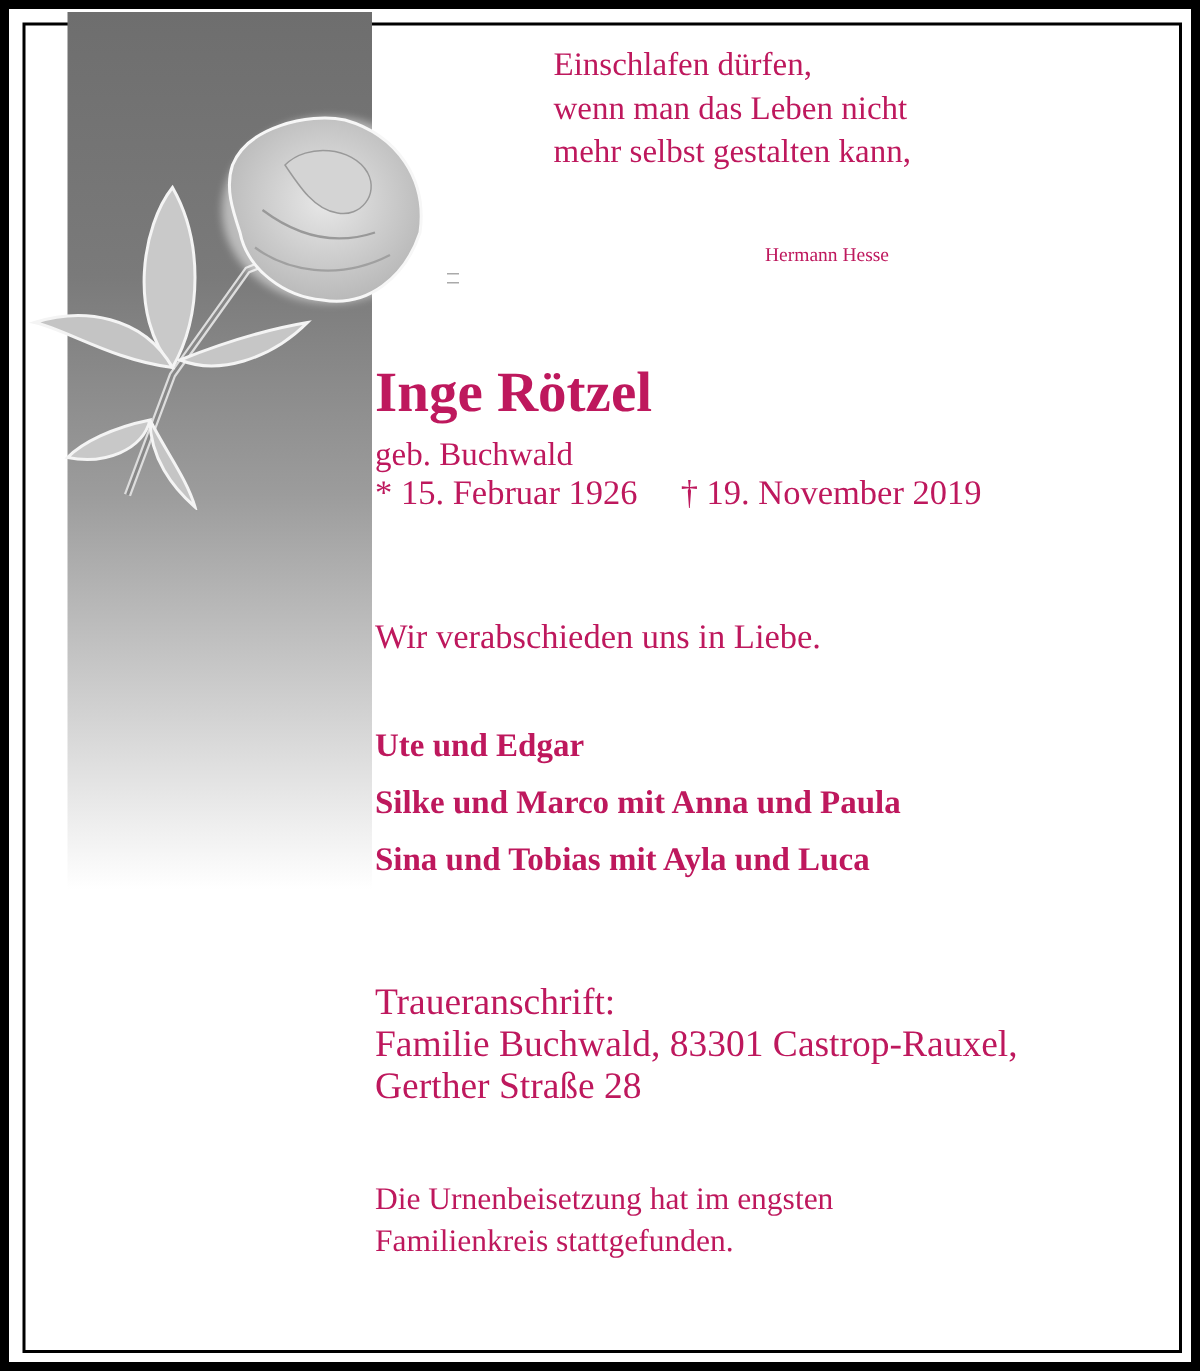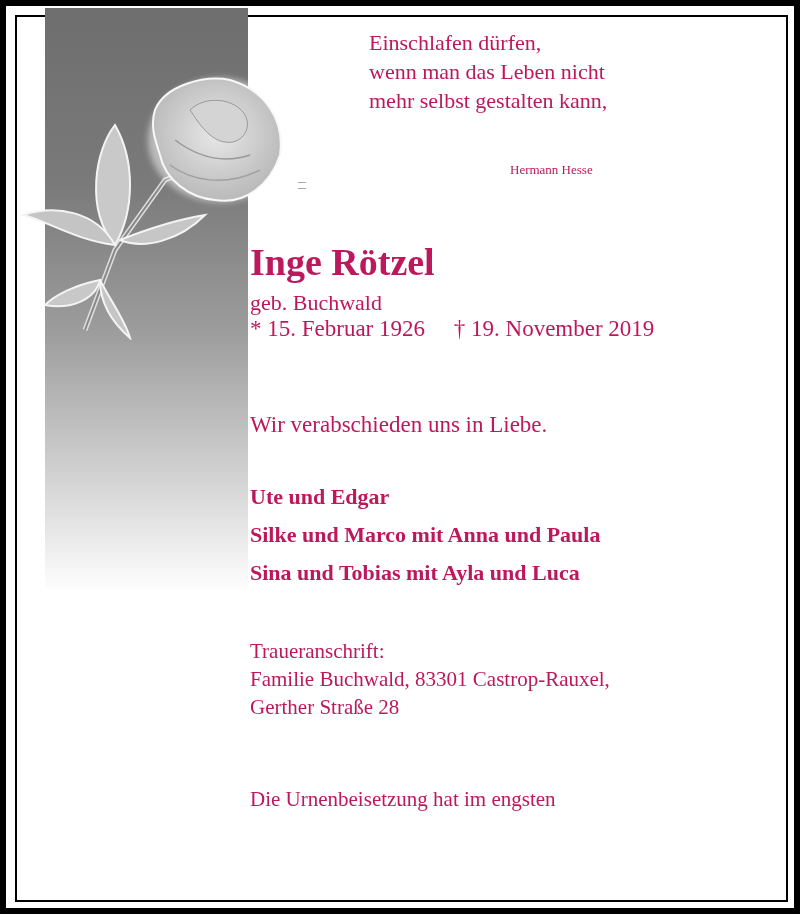--- a/index.html
+++ b/index.html
@@ -22,21 +22,21 @@
   .text { font-family: "Liberation Serif", "DejaVu Serif", serif; color: #be185d; position: absolute; }
   .quote { left: 369px; top: 28px; font-size: 22px; line-height: 29px; }
   .quote div { white-space: nowrap; }
   .author { left: 510px; top: 162px; font-size: 13px; }
   .center { left: 250px; width: 530px; }
   .name { top: 240px; font-size: 38px; font-weight: bold; }
   .geb { top: 290px; font-size: 22px; }
   .dates { top: 316px; font-size: 23px; white-space: pre; }
   .farewell { top: 402px; font-size: 23px; margin-top: 10px; }
   .family { top: 478px; font-size: 22px; font-weight: bold; line-height: 38px; }
-  .address { top: 637px; font-size: 21px; line-height: 28px; }
+  .address { top: 655px; font-size: 25px; line-height: 28px; }
   .burial { top: 785px; font-size: 21px; line-height: 28px; }
 </style>
 </head>
 <body>
 
 <div class="frame-outer">
   <div class="frame-inner"></div>
 </div>
 
 <div class="band"></div>
@@ -90,13 +90,14 @@
 </div>
 
 <div class="text center address">
   <div>Traueranschrift:</div>
   <div>Familie Buchwald, 83301 Castrop-Rauxel,</div>
   <div>Gerther Straße 28</div>
 </div>
 
 <div class="text center burial">
   <div>Die Urnenbeisetzung hat im engsten</div>
+  <div>Familienkreis stattgefunden.</div>
 </div>
 
 </body></html>

